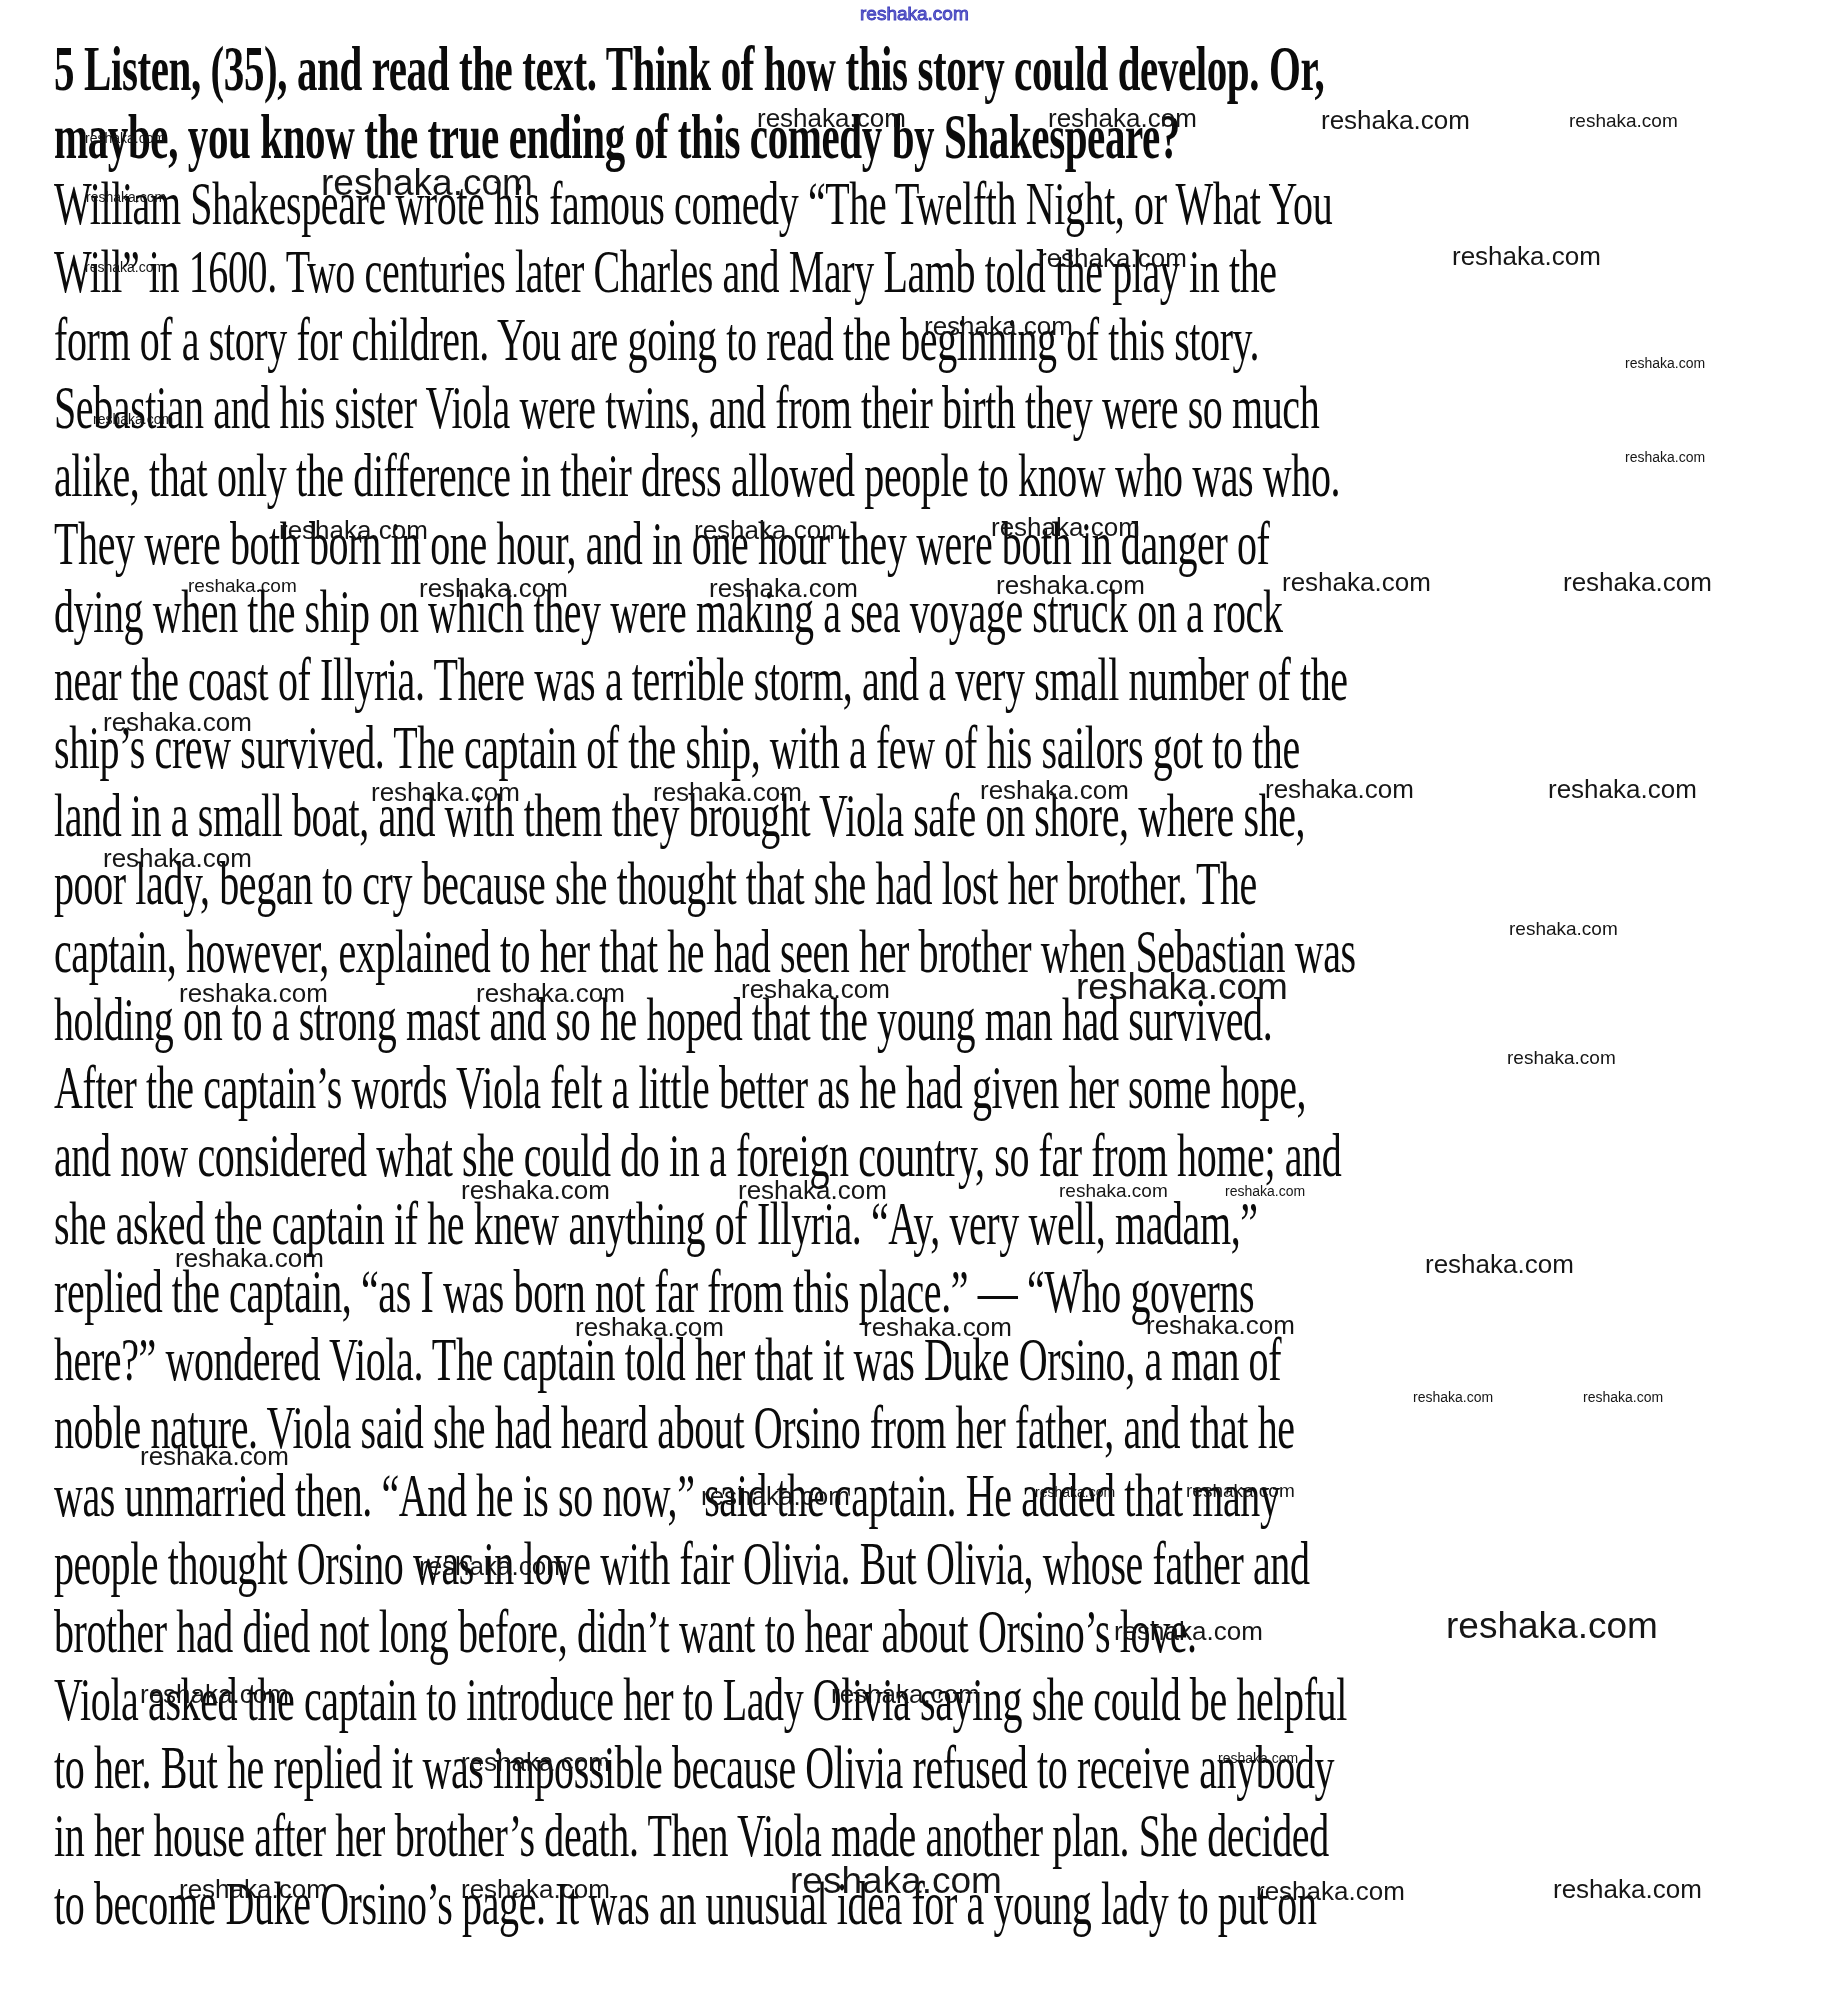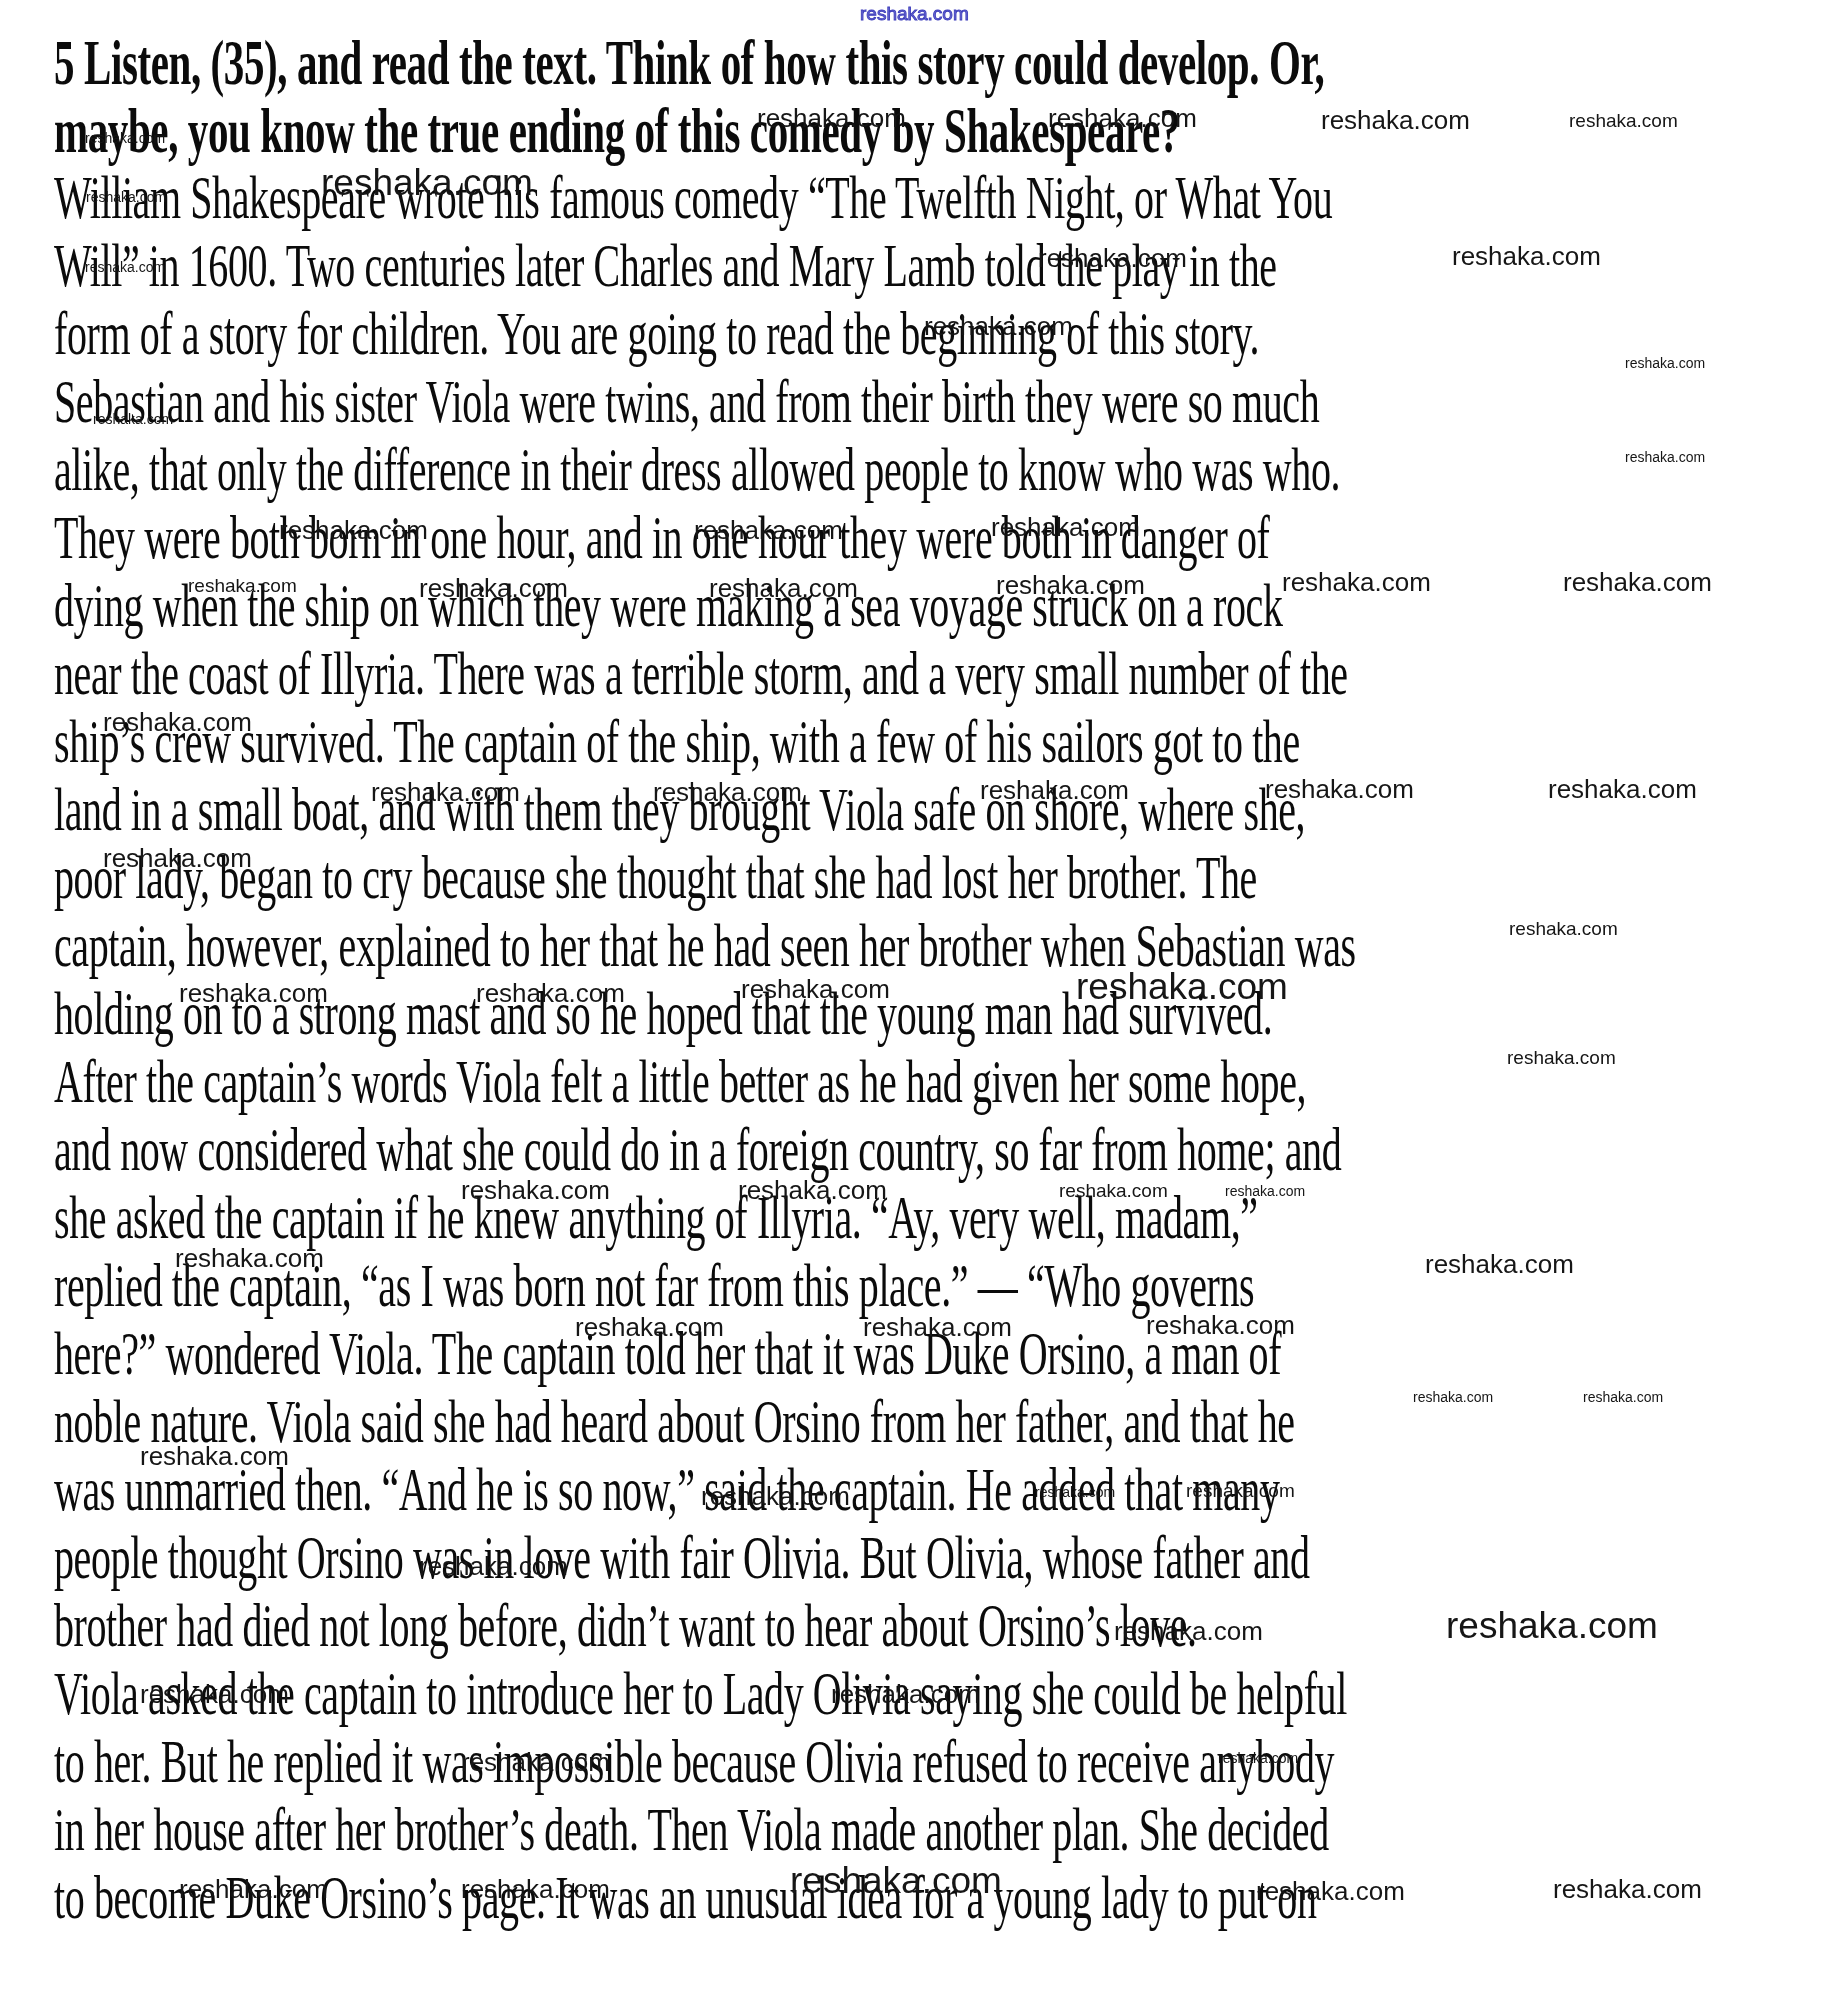--- a/index.html
+++ b/index.html
@@ -8,21 +8,21 @@
     width: 1825px;
     height: 2011px;
     background: #ffffff;
     overflow: hidden;
     font-family: "Liberation Serif", "DejaVu Serif", serif;
     color: #0b0b0b;
   }
   .text-block {
     position: absolute;
     left: 54px;
-    top: 32px;
+    top: 38px;
     width: 1725px;
   }
   .tline {
     white-space: nowrap;
     height: 68px;
     line-height: 68px;
     font-size: 40px;
     letter-spacing: -0.4px;
     transform: scaleY(1.55);
     transform-origin: 0 60%;

